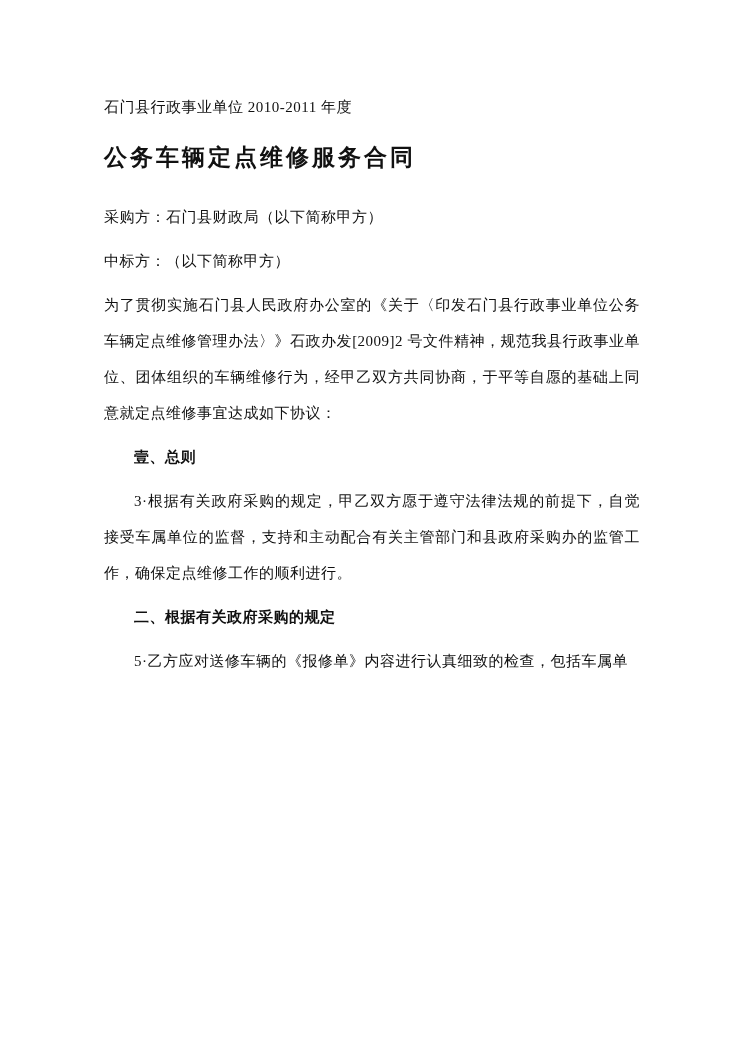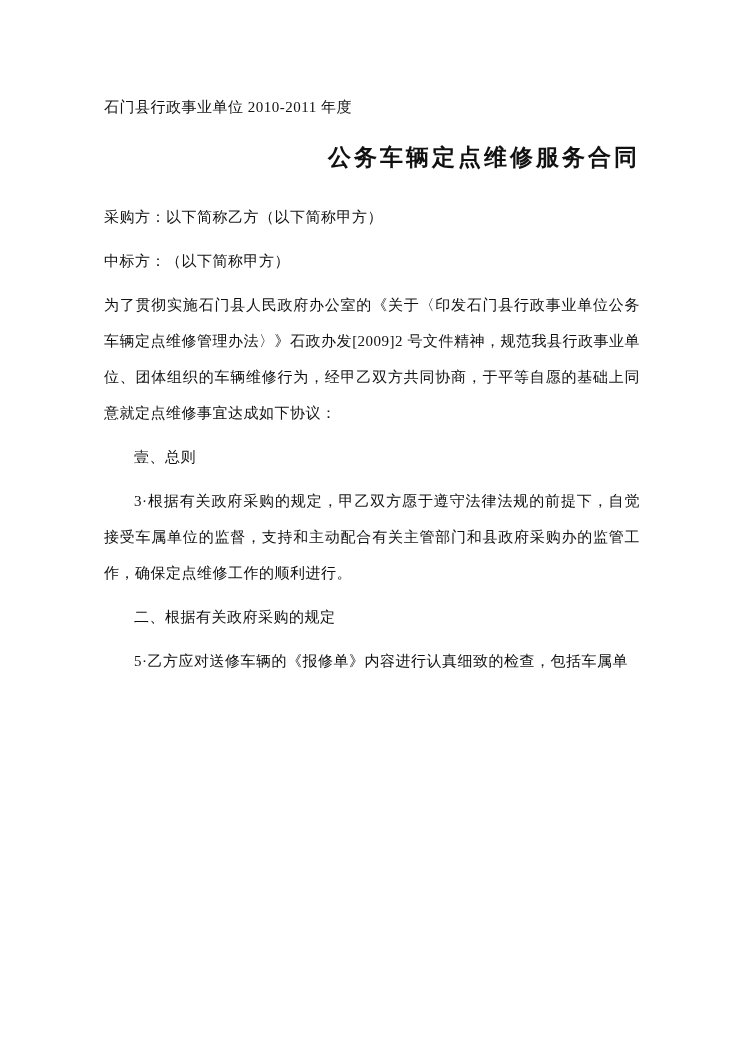--- a/index.html
+++ b/index.html
@@ -22,51 +22,51 @@
       background: #ffffff;
     }
     .doc-header {
       font-size: 15px;
       line-height: 22px;
       letter-spacing: 0.5px;
     }
     .doc-title {
       font-size: 23px;
       font-weight: bold;
-      text-align: right;
+      text-align: left;
       letter-spacing: 3px;
       margin-top: 24px;
       margin-bottom: 26px;
       line-height: 31px;
     }
     .para {
       font-size: 15px;
       line-height: 36px;
       text-align: justify;
       letter-spacing: 0.5px;
       margin: 0 0 8px 0;
       word-break: break-all;
     }
     .para.indent {
       text-indent: 2em;
     }
     .para.heading {
-      font-weight: normal;
+      font-weight: bold;
       text-indent: 2em;
     }
   </style>
 </head>
 <body>
 
 <div class="page">
   <div class="doc-header">石门县行政事业单位 2010-2011 年度</div>
 
   <div class="doc-title">公务车辆定点维修服务合同</div>
 
-  <div class="para">采购方：以下简称乙方（以下简称甲方）</div>
+  <div class="para">采购方：石门县财政局（以下简称甲方）</div>
 
   <div class="para">中标方：（以下简称甲方）</div>
 
   <div class="para">为了贯彻实施石门县人民政府办公室的《关于〈印发石门县行政事业单位公务车辆定点维修管理办法〉》石政办发[2009]2 号文件精神，规范我县行政事业单位、团体组织的车辆维修行为，经甲乙双方共同协商，于平等自愿的基础上同意就定点维修事宜达成如下协议：</div>
 
   <div class="para heading">壹、总则</div>
 
   <div class="para indent">3·根据有关政府采购的规定，甲乙双方愿于遵守法律法规的前提下，自觉接受车属单位的监督，支持和主动配合有关主管部门和县政府采购办的监管工作，确保定点维修工作的顺利进行。</div>
 
 

